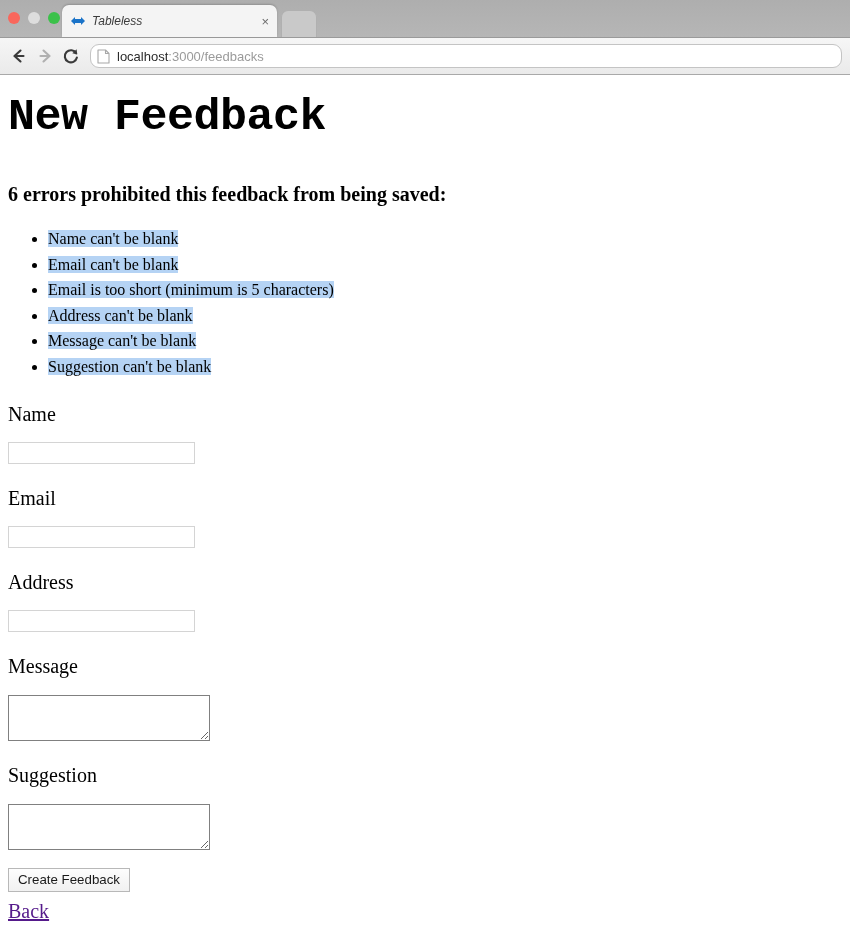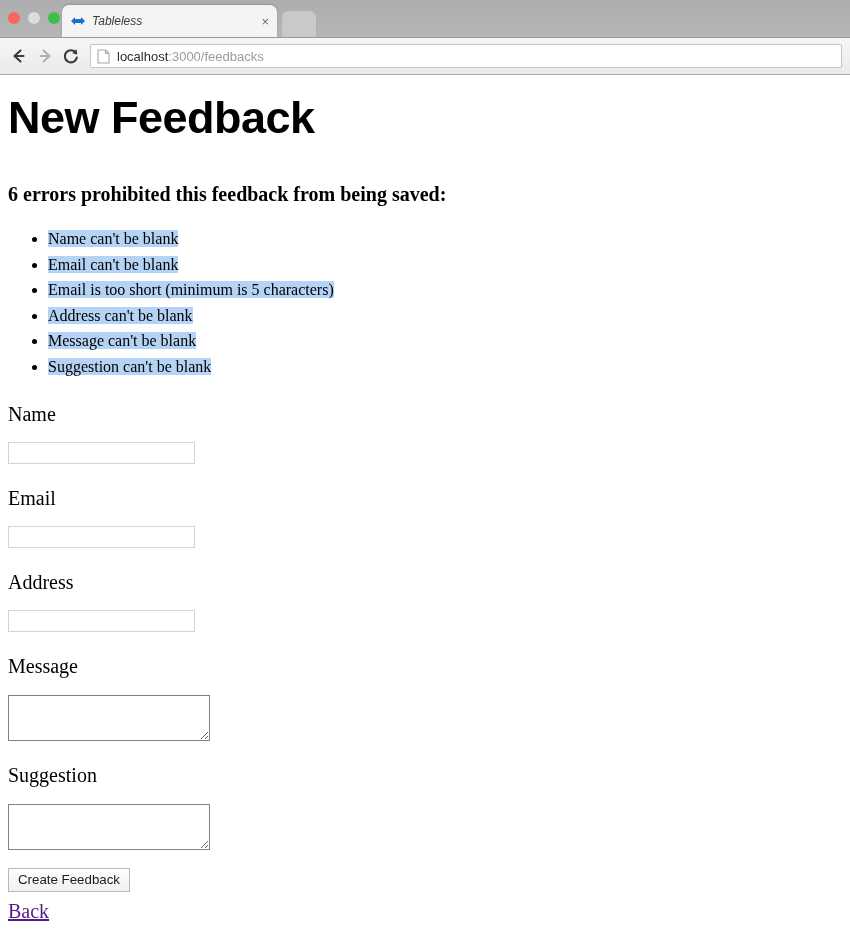--- a/index.html
+++ b/index.html
@@ -124,21 +124,21 @@
   }
   .nav-btn svg { display: block; }
 
   .url-bar {
     flex: 1 1 auto;
     margin-left: 6px;
     margin-right: 2px;
     height: 24px;
     background: #ffffff;
     border: 1px solid #c4c4c4;
-    border-radius: 2px;
+    border-radius: 9px;
     display: flex;
     align-items: center;
     padding: 0 6px;
     box-sizing: border-box;
   }
   .page-doc-icon {
     width: 13px;
     height: 15px;
     flex: 0 0 13px;
     margin-right: 7px;
@@ -156,21 +156,21 @@
   
   .page {
     padding: 0 8px;
     box-sizing: border-box;
     background: #ffffff;
     height: 858px;
     overflow: hidden;
   }
 
   h1.page-title {
-    font-family: Liberation Sans, sans-serif;
+    font-family: Liberation Mono, monospace;
     font-size: 45px;
     font-weight: bold;
     color: #000000;
     margin: 20px 0 0 0;
     line-height: 1.0;
     letter-spacing: -0.5px;
   }
 
   h2.error-heading {
     font-family: "Liberation Serif", "DejaVu Serif", serif;

